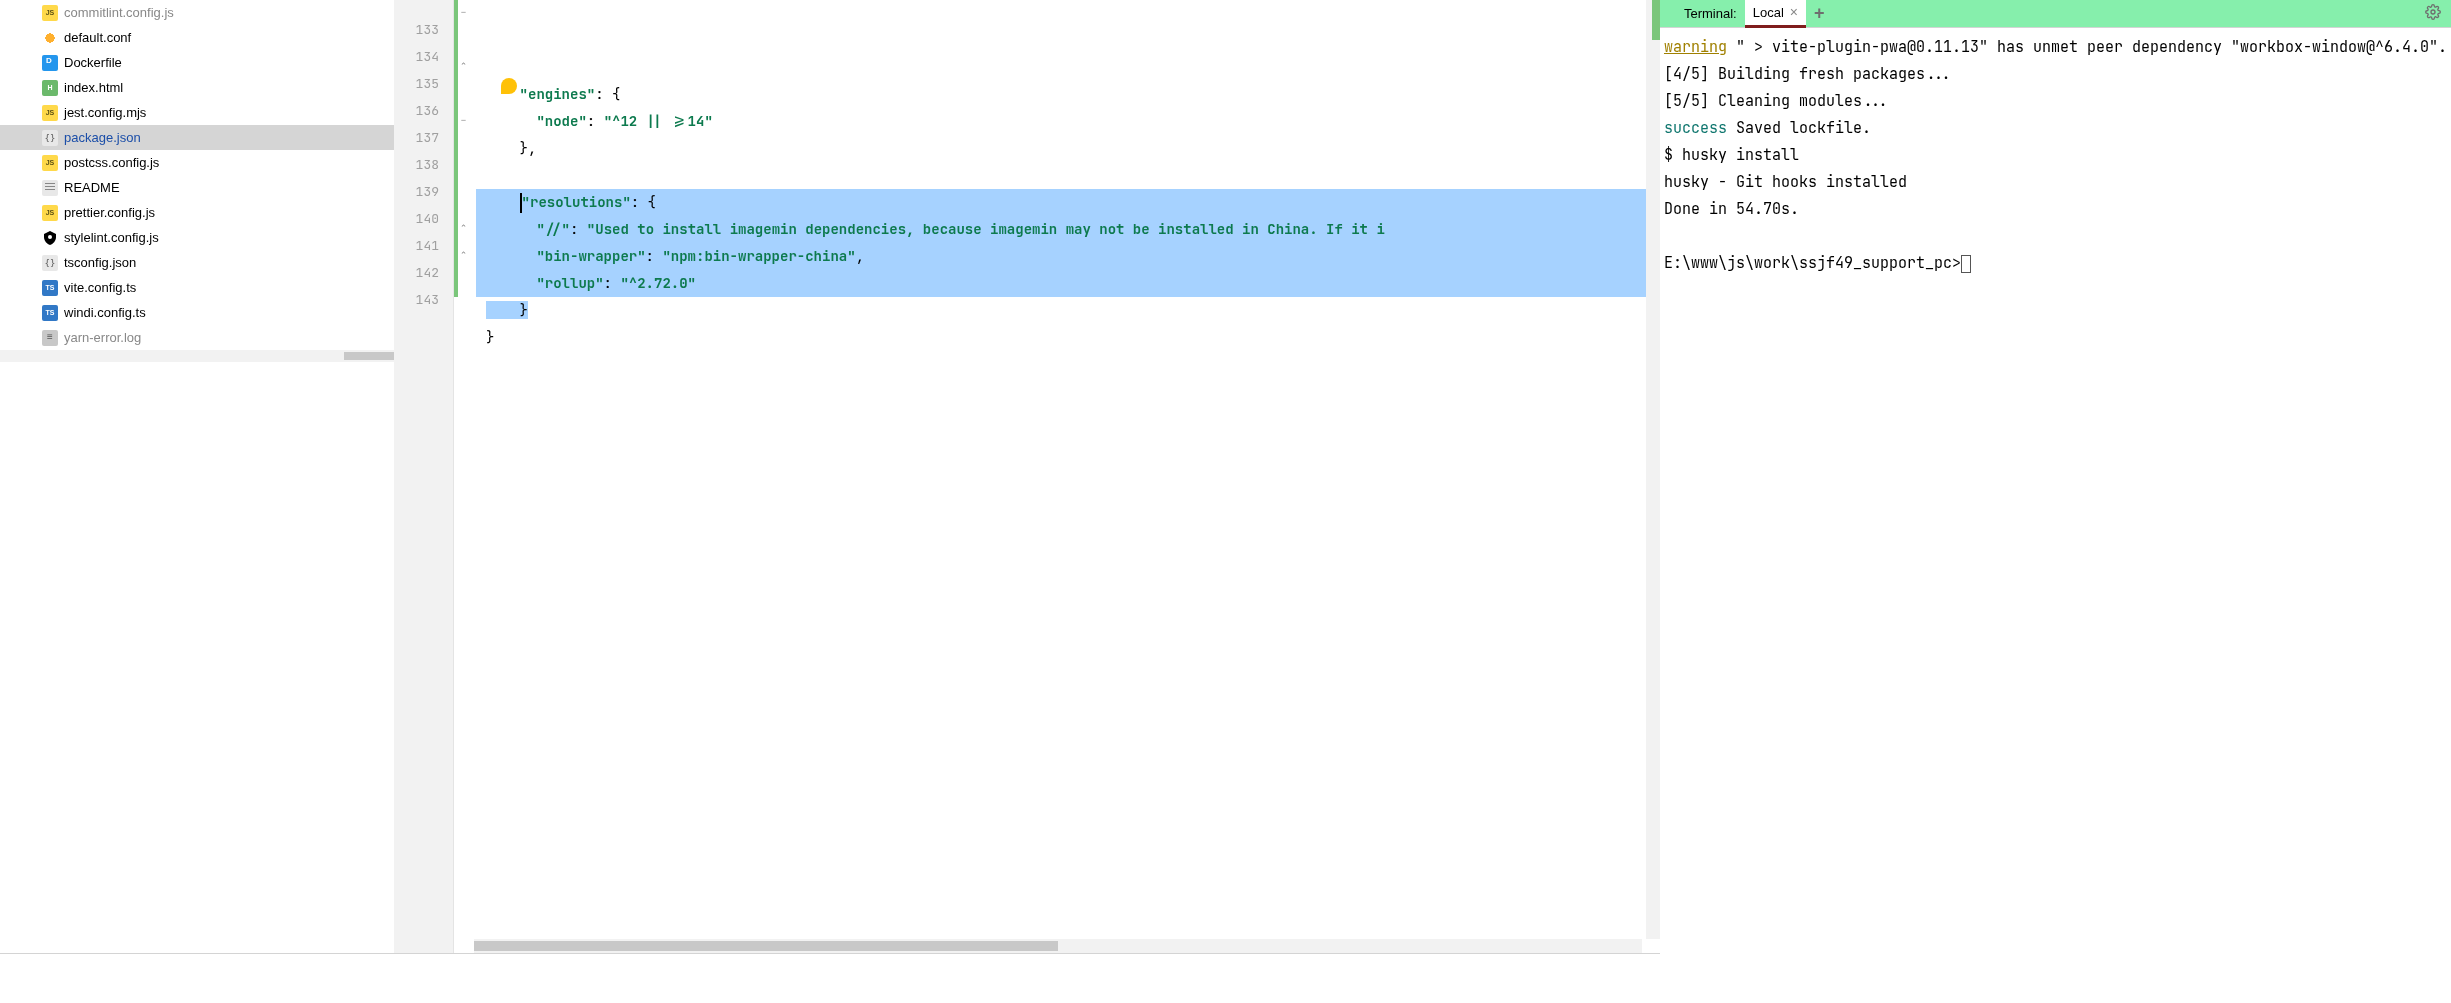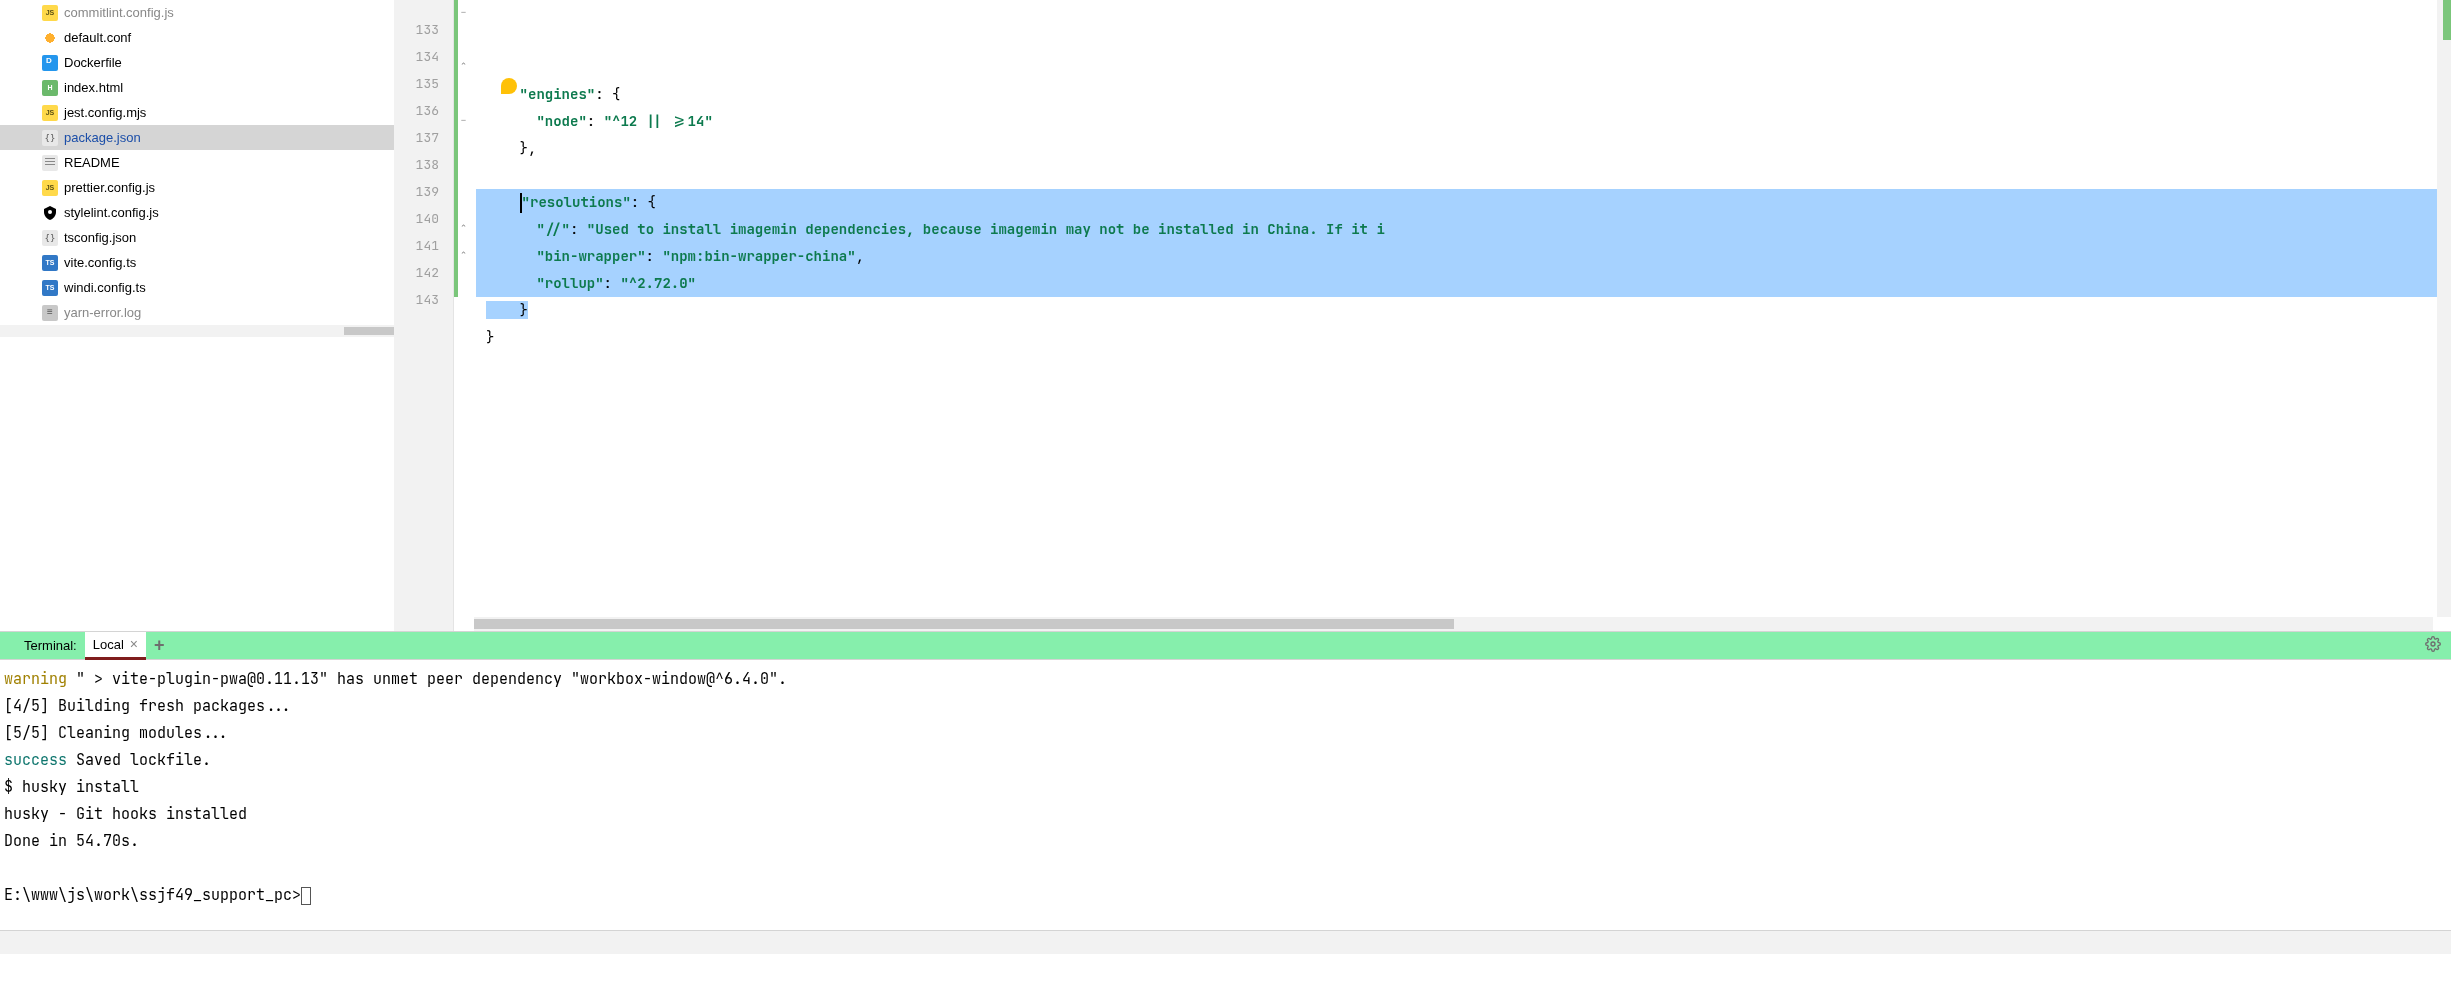--- a/index.html
+++ b/index.html
@@ -1,17 +1,17 @@
 <!DOCTYPE html>
 <html><head>
 <meta charset="utf-8">
 <style>
 * { margin: 0; padding: 0; box-sizing: border-box; }
 body { font-family: -apple-system, BlinkMacSystemFont, "Segoe UI", sans-serif; font-size: 13px; background: #fff; color: #000; overflow: hidden; }
-.app { display: flex; flex-direction: column; height: 954px; width: 2451px; }
+.app { display: flex; flex-direction: row; height: 954px; width: 2451px; }
 .upper { display: flex; flex: 1; min-height: 0; border-bottom: 1px solid #d4d4d4; }
 .sidebar { width: 394px; overflow: hidden; background: #fff; }
 .file-tree { display: flex; flex-direction: column; }
 .file-item { display: flex; align-items: center; height: 25px; padding-left: 42px; cursor: pointer; white-space: nowrap; }
 .file-item.selected { background: #d5d5d5; }
 .file-item .icon { width: 16px; height: 16px; margin-right: 6px; flex-shrink: 0; display: inline-flex; align-items: center; justify-content: center; }
 .file-item .name { font-size: 13px; color: #000; }
 .file-item.selected .name { color: #1b4ea8; }
 .file-item.dimmed .name { color: #888; }
 
@@ -39,21 +39,21 @@
 .sidebar-scroll .thumb { position: absolute; height: 8px; top: 2px; left: 344px; width: 50px; background: #c8c8c8; }
 
 .terminal-panel { height: 298px; display: flex; flex-direction: column; background: #fff; }
 .term-tabs { height: 28px; display: flex; align-items: center; border-bottom: 1px solid #d4d4d4; background: #86efac; padding-left: 16px; position: relative; }
 .term-title { font-size: 13px; color: #000; padding: 0 8px; }
 .term-tab { display: flex; align-items: center; height: 28px; padding: 0 8px; border-bottom: 3px solid #7f1d1d; background: #fff; font-size: 13px; }
 .term-tab .close { margin-left: 6px; color: #888; font-size: 14px; cursor: pointer; }
 .term-add { margin-left: 8px; color: #6e6e6e; font-size: 18px; cursor: pointer; font-weight: bold; }
 .term-gear { position: absolute; right: 10px; color: #6e6e6e; cursor: pointer; }
 .term-body { flex: 1; padding: 6px 4px; font-family: "JetBrains Mono", Consolas, monospace; font-size: 15px; line-height: 27px; white-space: pre; overflow: hidden; }
-.t-warn { color: #a08000; }
+.t-warn { color: #a08000; text-decoration: underline; }
 .t-succ { color: #0f766e; }
 .t-cur { display: inline-block; width: 10px; height: 18px; border: 1px solid #555; vertical-align: text-bottom; }
 
 .status-bar { height: 24px; background: #f2f2f2; border-top: 1px solid #d4d4d4; }
 
 .ic { width: 16px; height: 16px; display: inline-block; }
 .ic-js { background: #ffd94a; font-size: 7px; font-weight: bold; color: #5c5013; text-align: center; line-height: 16px; border-radius: 2px; }
 .ic-json { background: #e8e8e8; font-size: 9px; text-align: center; line-height: 16px; color: #555; border-radius: 2px; font-family: monospace; }
 .ic-conf { background: radial-gradient(circle, #ffb02e 40%, transparent 42%); border-radius: 2px; }
 .ic-docker { background: #2496ed; border-radius: 2px; position: relative; }
@@ -99,20 +99,26 @@
             <span class="icon">
               <span class="ic ic-js">JS</span>
             </span>
             <span class="name">jest.config.mjs</span>
           </div>
           <div class="file-item selected">
             <span class="icon">
               <span class="ic ic-json">{}</span>
             </span>
             <span class="name">package.json</span>
+          </div>
+          <div class="file-item">
+            <span class="icon">
+              <span class="ic ic-js">JS</span>
+            </span>
+            <span class="name">postcss.config.js</span>
           </div>
           <div class="file-item">
             <span class="icon">
               <span class="ic ic-txt"></span>
             </span>
             <span class="name">README</span>
           </div>
           <div class="file-item">
             <span class="icon">
               <span class="ic ic-js">JS</span>

